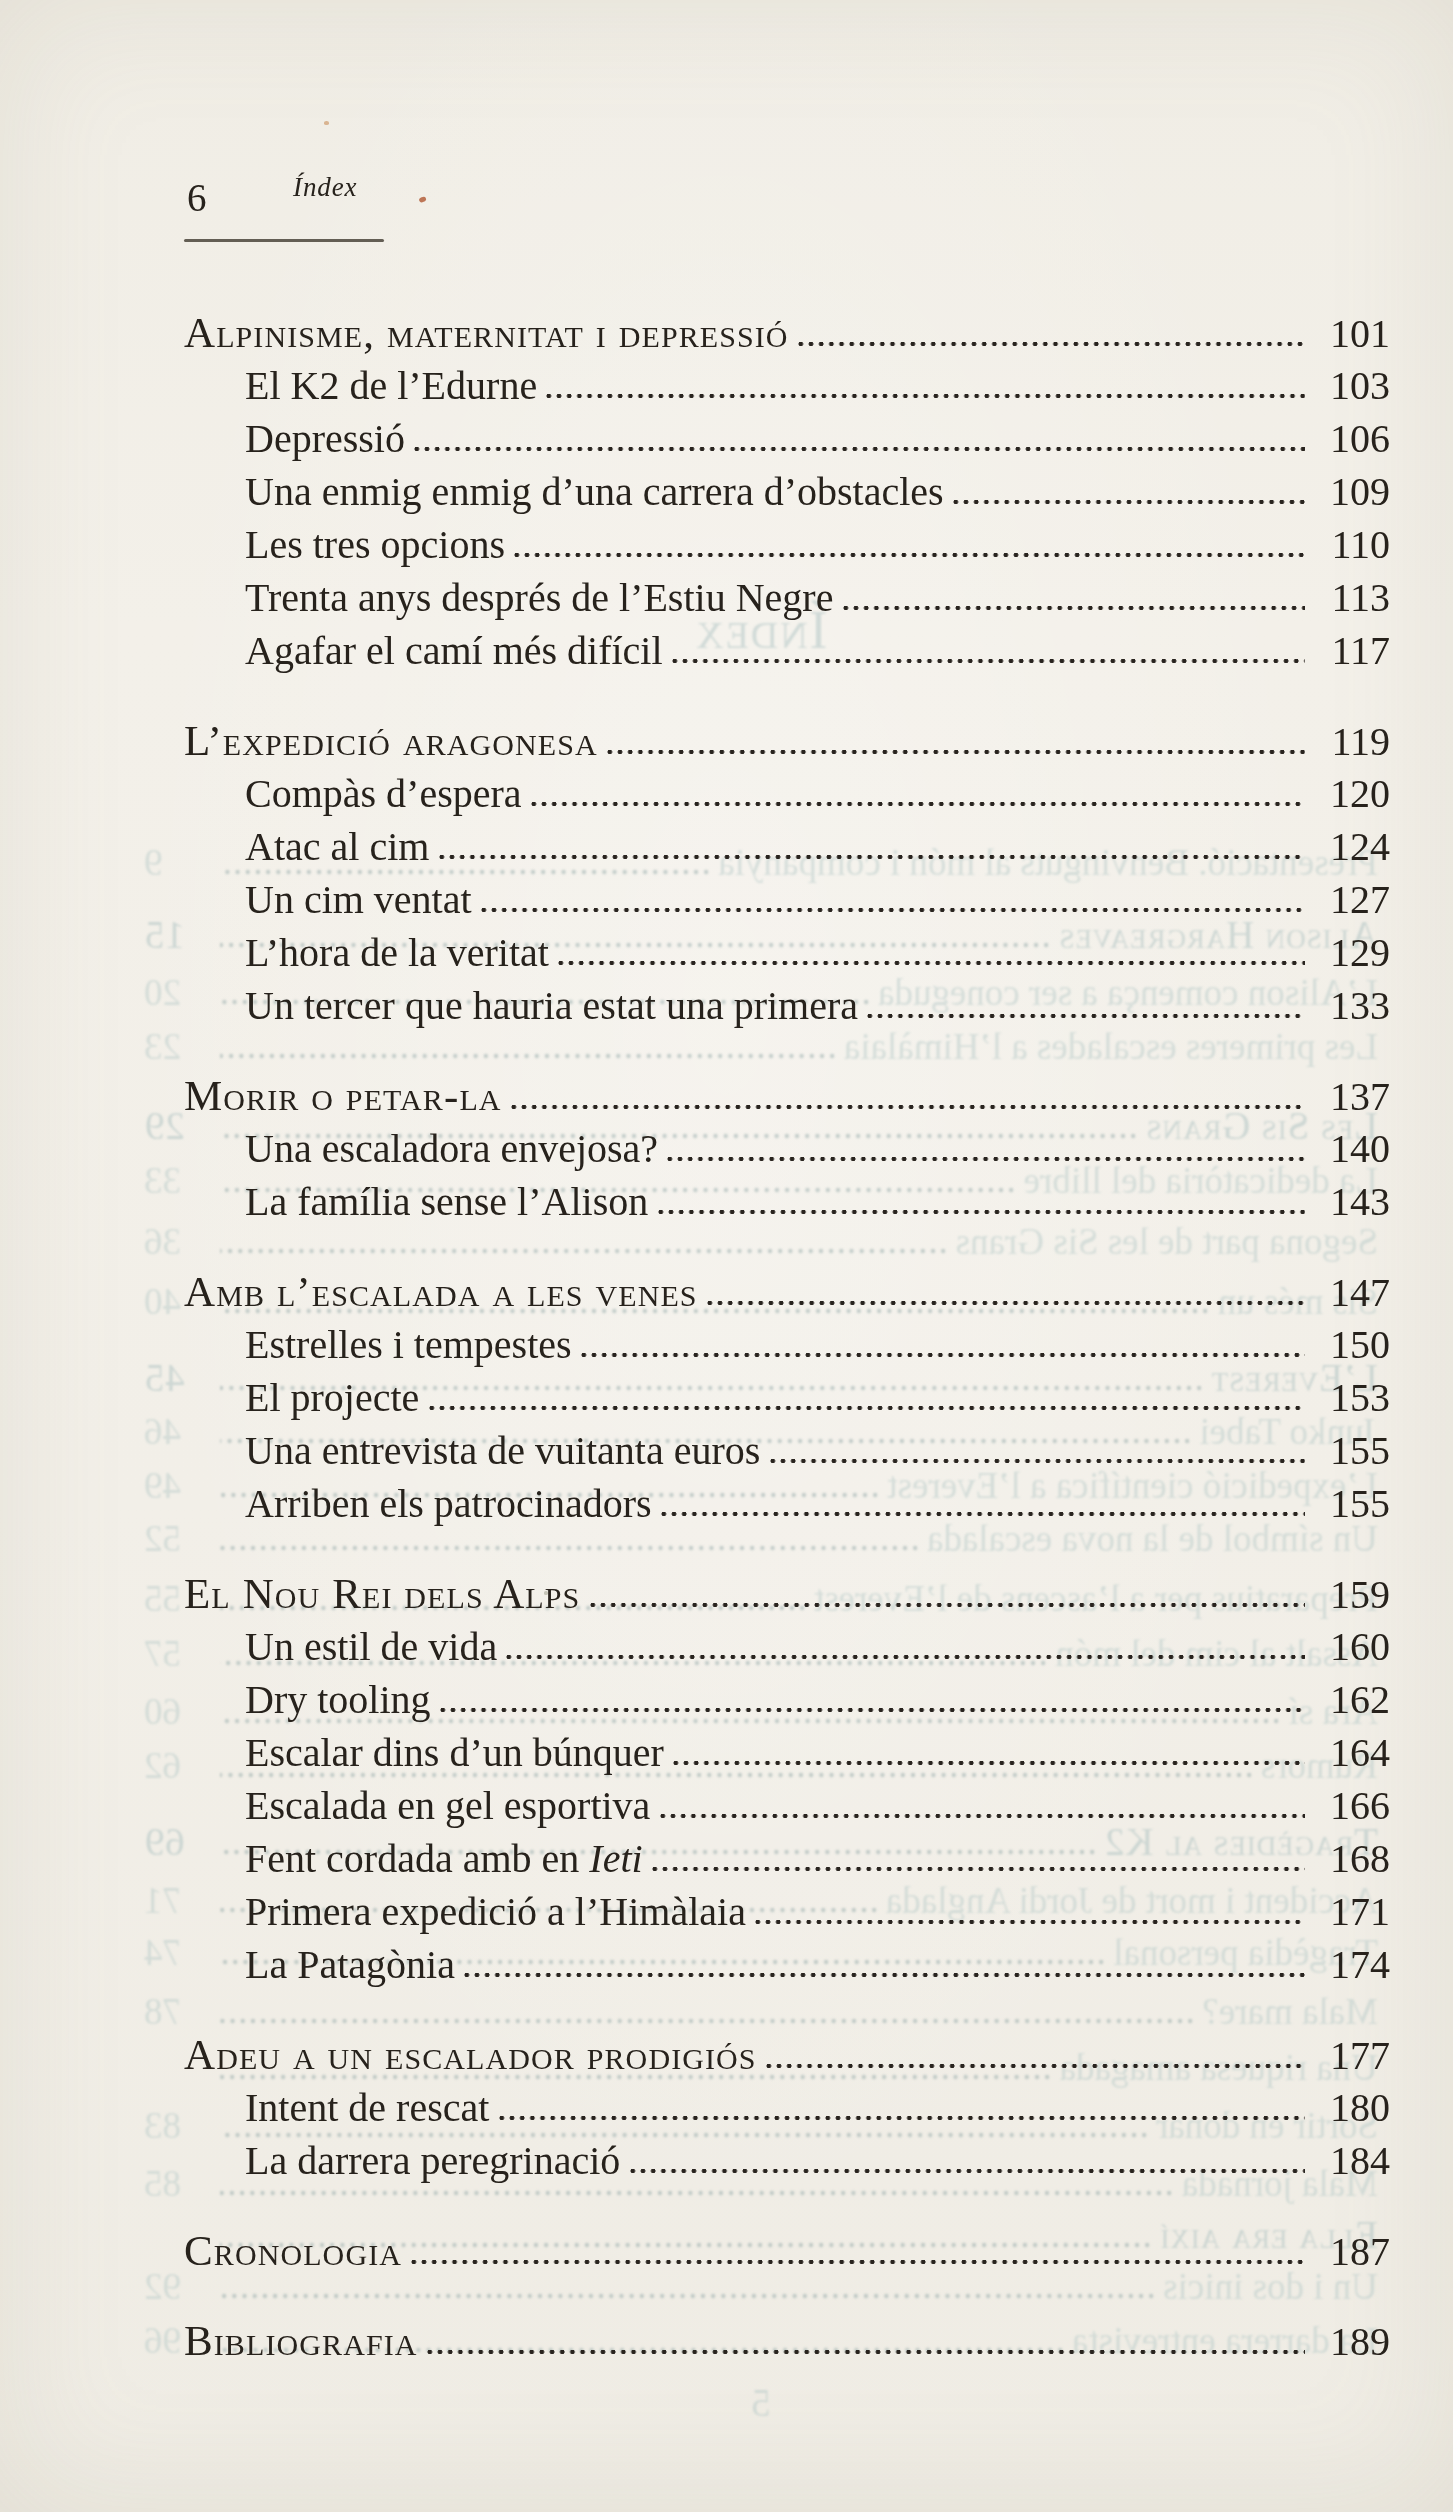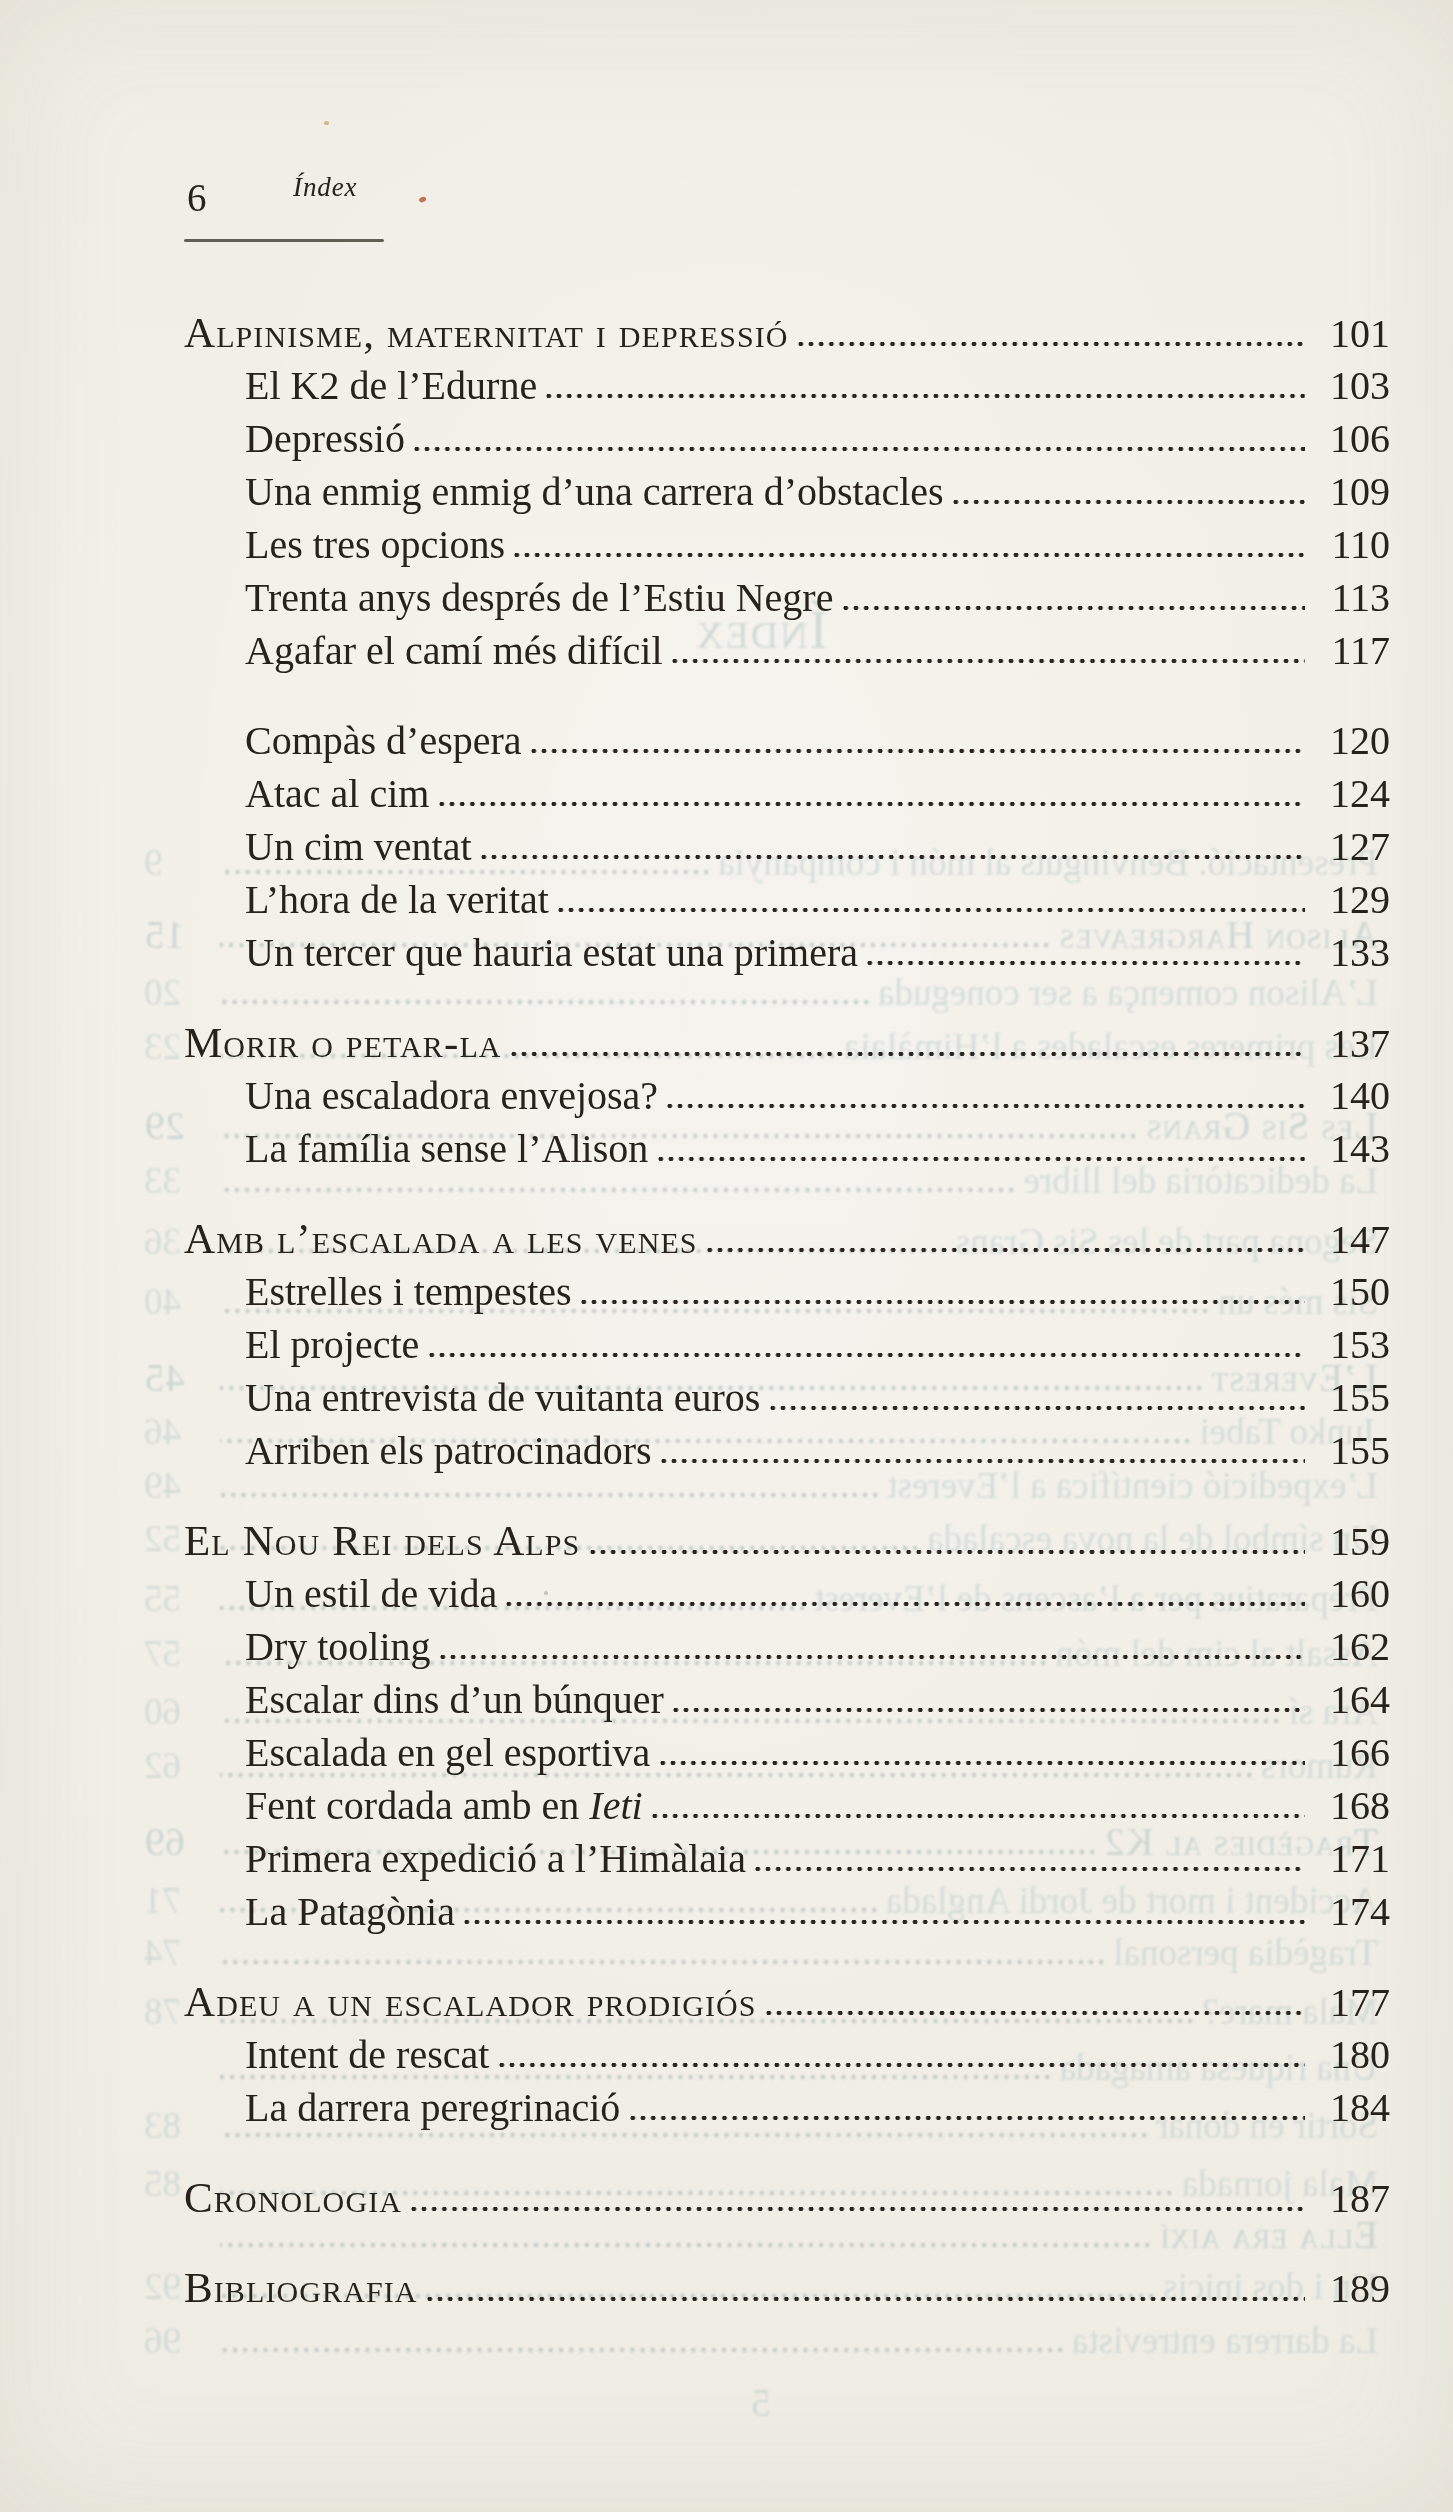--- a/index.html
+++ b/index.html
@@ -260,20 +260,25 @@
           <span class="leader"></span>
           <span class="pagenum">113</span>
         </div>
         <div class="toc-row entry">
           <span class="lbl">Agafar el camí més difícil</span>
           <span class="leader"></span>
           <span class="pagenum">117</span>
         </div>
       </div>
       <div class="toc-section">
+        <div class="toc-row heading">
+          <span class="lbl">L’expedició aragonesa</span>
+          <span class="leader"></span>
+          <span class="pagenum">119</span>
+        </div>
         <div class="toc-row entry">
           <span class="lbl">Compàs d’espera</span>
           <span class="leader"></span>
           <span class="pagenum">120</span>
         </div>
         <div class="toc-row entry">
           <span class="lbl">Atac al cim</span>
           <span class="leader"></span>
           <span class="pagenum">124</span>
         </div>

